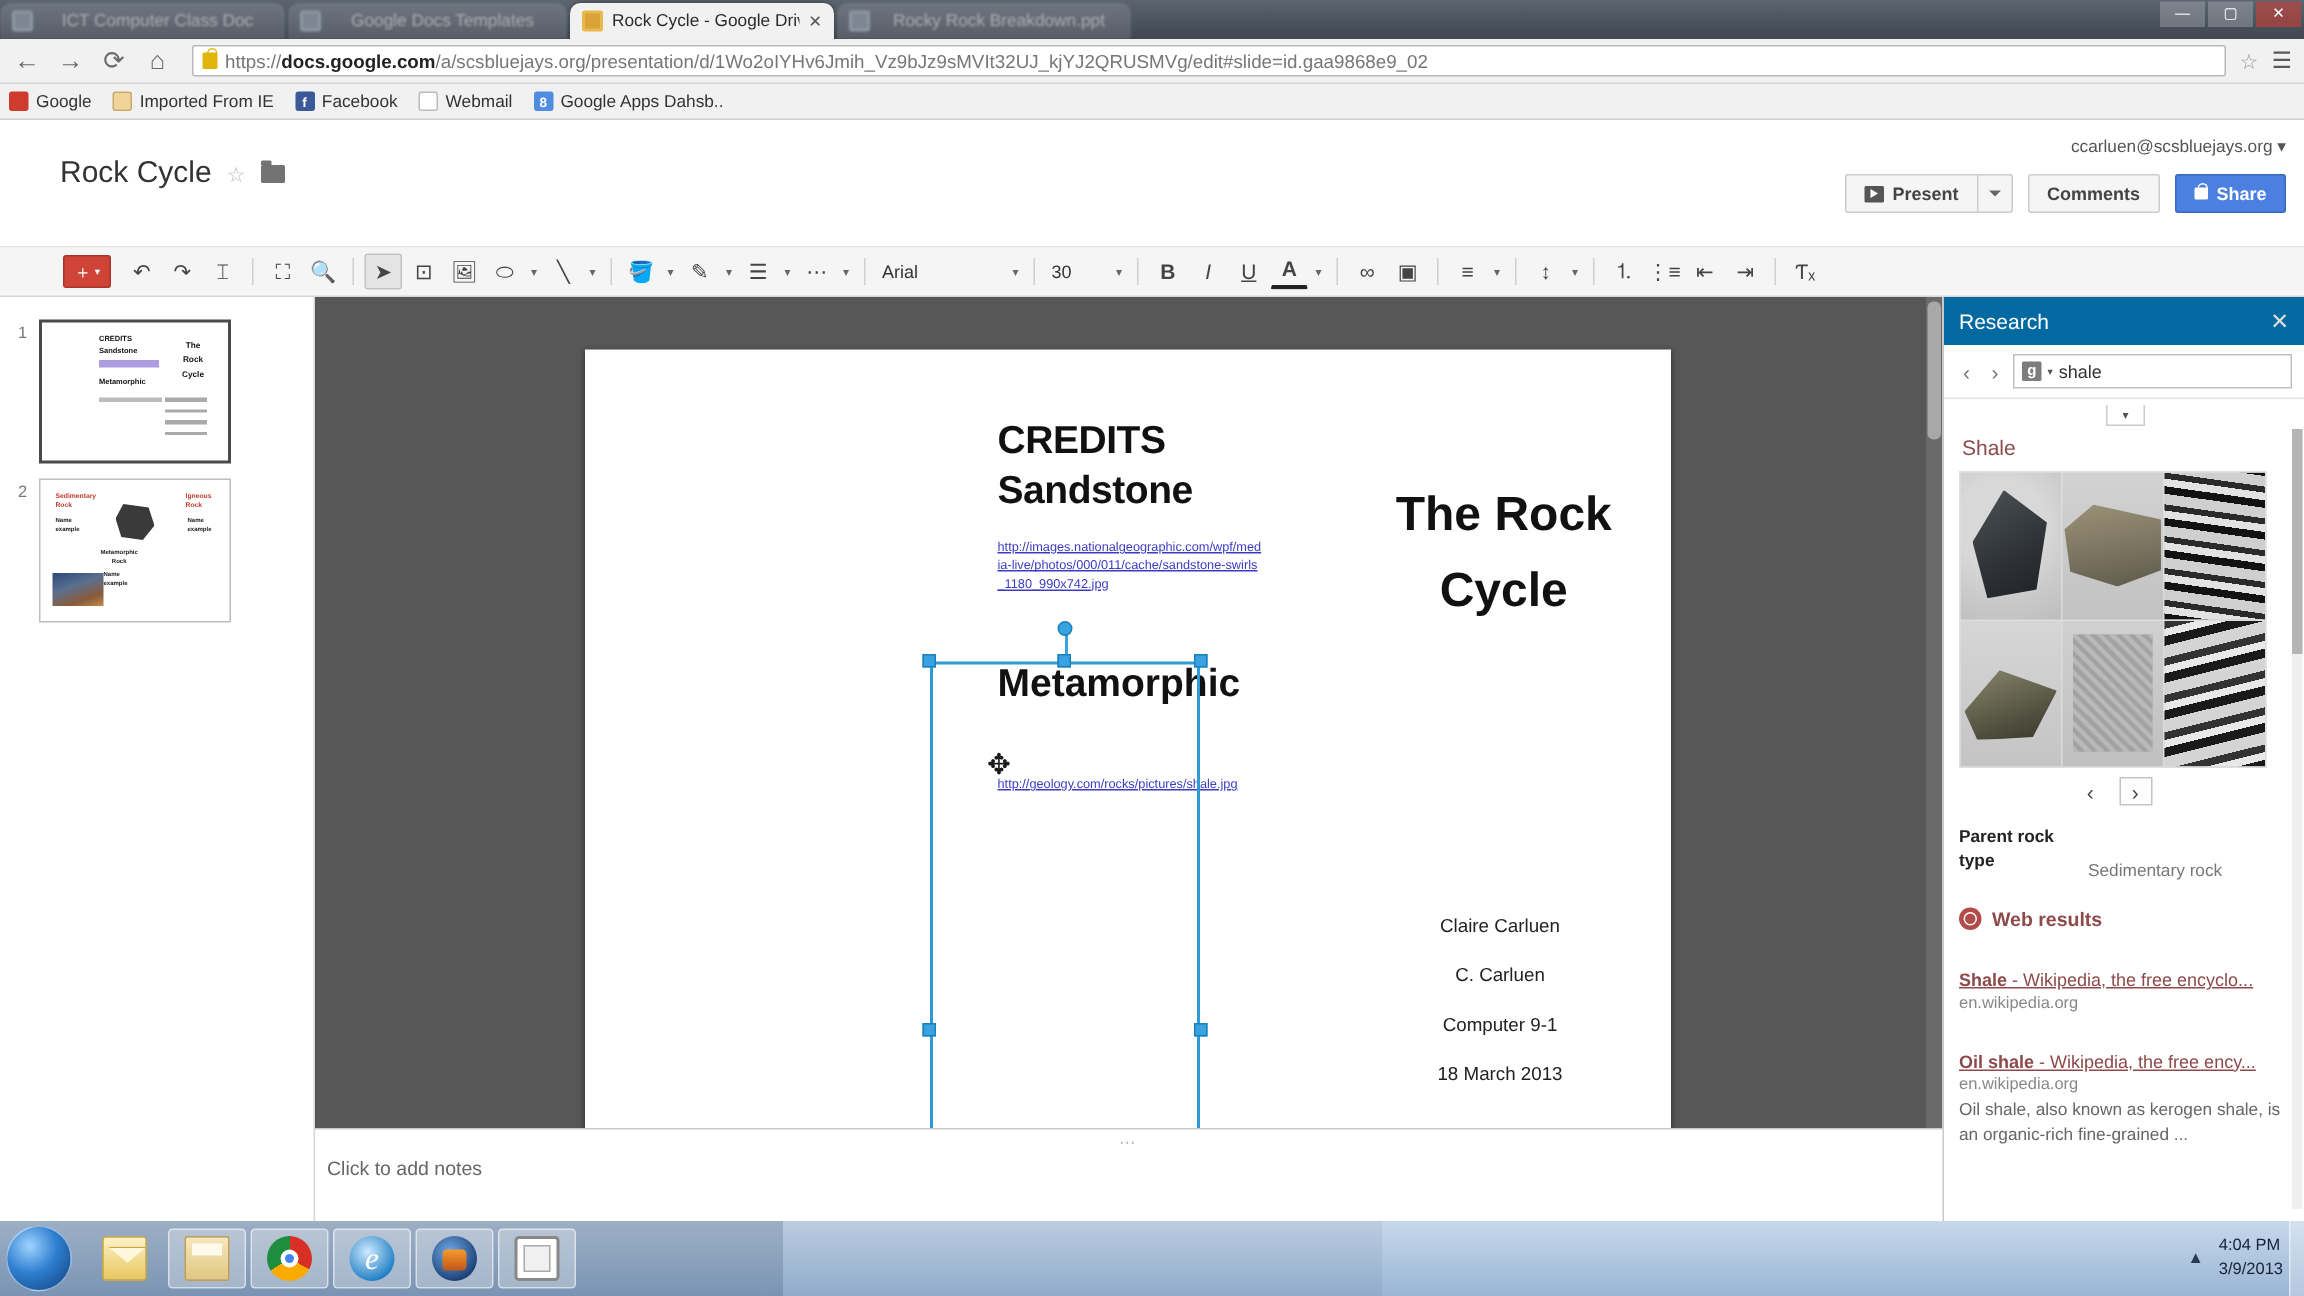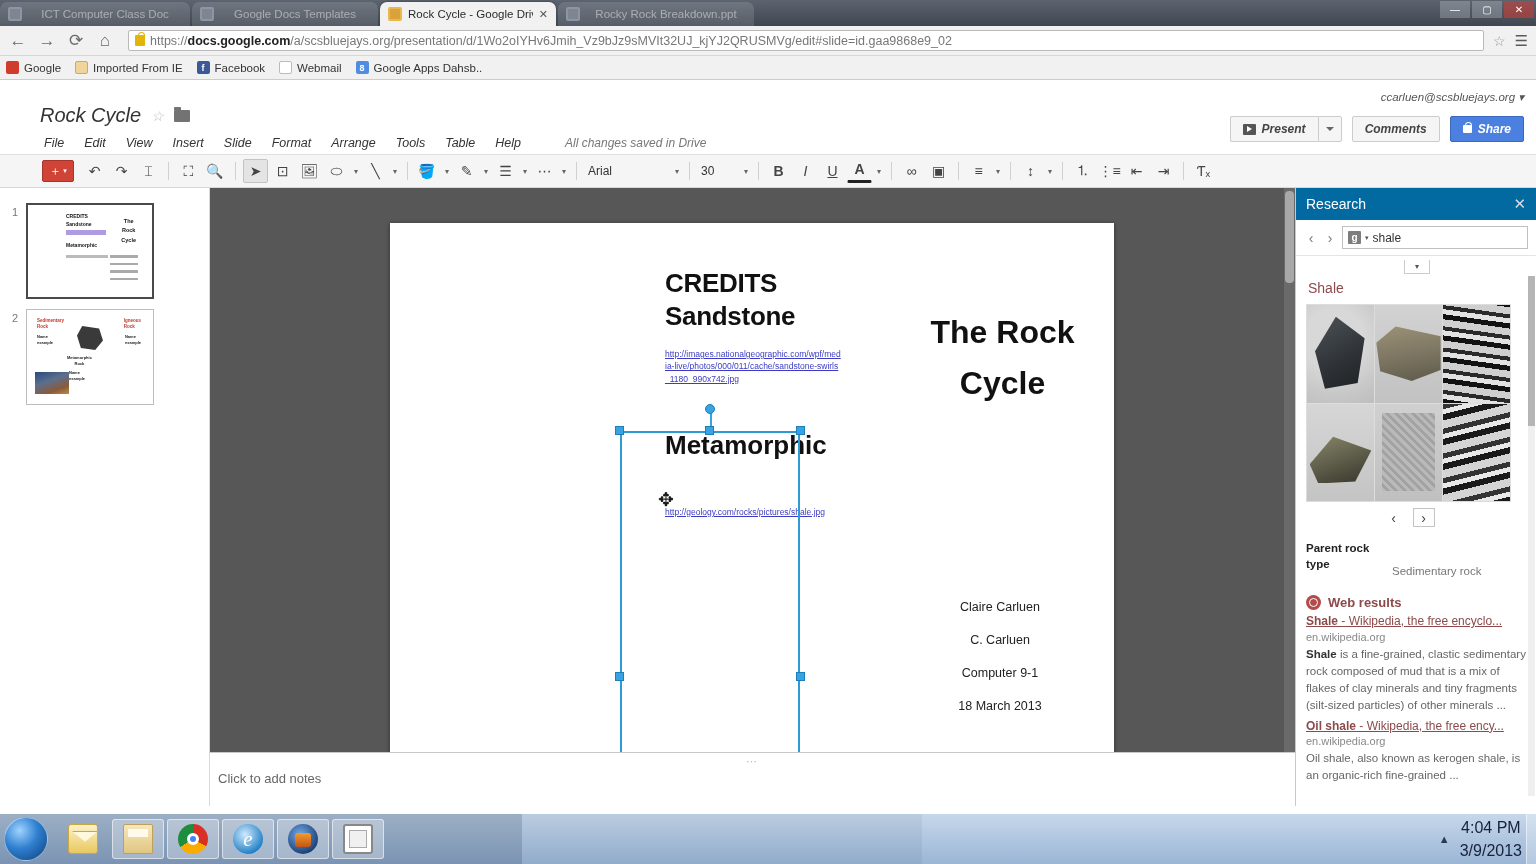--- a/index.html
+++ b/index.html
@@ -92,21 +92,21 @@
             font-size: 9px; color: #fff; font-weight: 700; }
   .ico-google { background: #cf3b2d; }
   .ico-folder { background: #f0d49a; border: 1px solid #c9ab6d; }
   .ico-fb { background: #3b5998; }
   .ico-page { background: #fff; border: 1px solid #bbb; }
   .ico-gapps { background: #4f8de0; }
 
   
   .app { position: absolute; left: 0; top: 80px; width: 1536px; height: 734px; background: #fff; }
 
-  .docs-header { position: relative; height: 75px; border-bottom: 1px solid #e0e0e0; font-style: italic; }
+  .docs-header { position: relative; height: 85px; border-bottom: 1px solid #e0e0e0; }
   .acct {
     position: absolute; right: 12px; top: 10px; font-size: 11.5px; color: #555;
   }
   .doc-title-row { position: absolute; left: 40px; top: 24px; display: flex; align-items: center; gap: 10px; }
   .doc-title { font-size: 20px; color: #333; font-weight: 400; }
   .star { color: #bbb; font-size: 14px; }
   .folder-ico {
     width: 16px; height: 12px; background: #737373; border-radius: 1px; position: relative;
   }
   .folder-ico::before {
@@ -286,21 +286,21 @@
 
   .fact-row { display: flex; margin-top: 14px; font-size: 11.5px; }
   .fact-label { width: 86px; font-weight: 700; color: #222; line-height: 1.35; }
   .fact-value { flex: 1; color: #777; margin-top: 24px; }
 
   .web-head { display: flex; align-items: center; gap: 7px; margin-top: 18px; }
   .globe-ico { width: 15px; height: 15px; border-radius: 50%; background: #b34b4b; position: relative; }
   .globe-ico::after { content: ""; position: absolute; inset: 3px; border: 1px solid #fff; border-radius: 50%; }
   .web-title { font-size: 13px; color: #8d4a4a; font-weight: 700; }
 
-  .result { margin-top: 4px; }
+  .result { margin-top: 26px; }
   .r-title { font-size: 12px; color: #8d4a4a; text-decoration: underline; line-height: 1.3; }
   .r-title b { font-weight: 700; }
   .r-url { font-size: 11px; color: #888; margin-top: 1px; }
   .r-snip { font-size: 11.5px; color: #666; line-height: 1.5; margin-top: 3px; }
   .r-snip b { color: #333; font-weight: 700; }
 
   .res-scroll { position: absolute; right: 1px; top: 88px; width: 7px; height: 520px; background: #efefef; }
   .res-scroll-thumb { position: absolute; right: 0; top: 0; width: 7px; height: 150px; background: #b5b5b5; }
   .notes {
     position: absolute; left: 210px; right: 241px; bottom: 0; height: 62px;
@@ -339,21 +339,21 @@
   .ic-ie { border-radius: 50%; background: radial-gradient(circle at 40% 35%, #cfe9ff, #1d7ec4 75%); }
   .ic-ie::after { content:"e"; position:absolute; inset:0; display:flex; align-items:center; justify-content:center;
      color:#fff; font-size:21px; font-style:italic; font-family:"Liberation Serif", serif; }
   .ic-audio { border-radius: 50%; background: radial-gradient(circle at 40% 35%, #6fa9e8, #1c3f73 75%); }
   .ic-audio::after { content:""; position:absolute; left:7px; top:9px; width:16px; height:14px;
      background: linear-gradient(#f59b2b,#c0561a); border-radius: 3px; }
   .ic-win { background: #fff; border: 2px solid #888; border-radius: 3px; }
   .ic-win::after { content:""; position:absolute; left:4px; top:4px; right:4px; bottom:4px; background:#f0f0f0; border:1px solid #aaa; }
   .tray { position: absolute; right: 0; top: 0; height: 50px; display: flex; align-items: center; gap: 10px; padding-right: 14px; z-index: 3; }
   .tray-caret { color: #2a3a50; font-size: 11px; }
-  .clock { text-align: center; color: #16223a; font-size: 16px; line-height: 1.45; }
+  .clock { color: #16223a; font-size: 11px; line-height: 1.45; }
   .show-desktop { position: absolute; right: 0; top: 0; width: 10px; height: 50px; background: rgba(255,255,255,.25); border-left: 1px solid rgba(255,255,255,.5); }
 </style>
 </head>
 <body>
 
 <div class="chrome-tabstrip">
   <div class="tab inactive t1">
     <span class="tab-favicon"></span>
     <span class="tab-title">ICT Computer Class Doc</span>
   </div>
@@ -414,33 +414,20 @@
 </div>
 
 <div class="app">
 
   <div class="docs-header">
     <div class="acct"><span>ccarluen@scsbluejays.org</span> ▾</div>
     <div class="doc-title-row">
       <span class="doc-title">Rock Cycle</span>
       <span class="star">☆</span>
       <span class="folder-ico"></span>
-    </div>
-    <div class="menubar">
-      <span class="menu-item">File</span>
-      <span class="menu-item">Edit</span>
-      <span class="menu-item">View</span>
-      <span class="menu-item">Insert</span>
-      <span class="menu-item">Slide</span>
-      <span class="menu-item">Format</span>
-      <span class="menu-item">Arrange</span>
-      <span class="menu-item">Tools</span>
-      <span class="menu-item">Table</span>
-      <span class="menu-item">Help</span>
-      <span class="save-status">All changes saved in Drive</span>
     </div>
     <div class="hdr-buttons">
       <div style="display:flex">
         <div class="btn split-left">
           <span class="present-ico"></span>
           <span>Present</span>
         </div>
         <div class="btn split-right">
           <span class="caret"></span>
         </div>
@@ -619,21 +606,20 @@
         </div>
 
         <div class="web-head">
           <span class="globe-ico"></span>
           <span class="web-title">Web results</span>
         </div>
 
         <div class="result">
           <div class="r-title"><b>Shale</b><span> - Wikipedia, the free encyclo...</span></div>
           <div class="r-url">en.wikipedia.org</div>
-          <div class="r-snip"><b>Shale</b><span> is a fine-grained, clastic sedimentary rock composed of mud that is a mix of flakes of clay minerals and tiny fragments (silt-sized particles) of other minerals ...</span></div>
         </div>
 
         <div class="result">
           <div class="r-title"><b>Oil shale</b><span> - Wikipedia, the free ency...</span></div>
           <div class="r-url">en.wikipedia.org</div>
           <div class="r-snip">Oil shale, also known as kerogen shale, is an organic-rich fine-grained ...</div>
         </div>
       </div>
 
       <div class="res-scroll">

